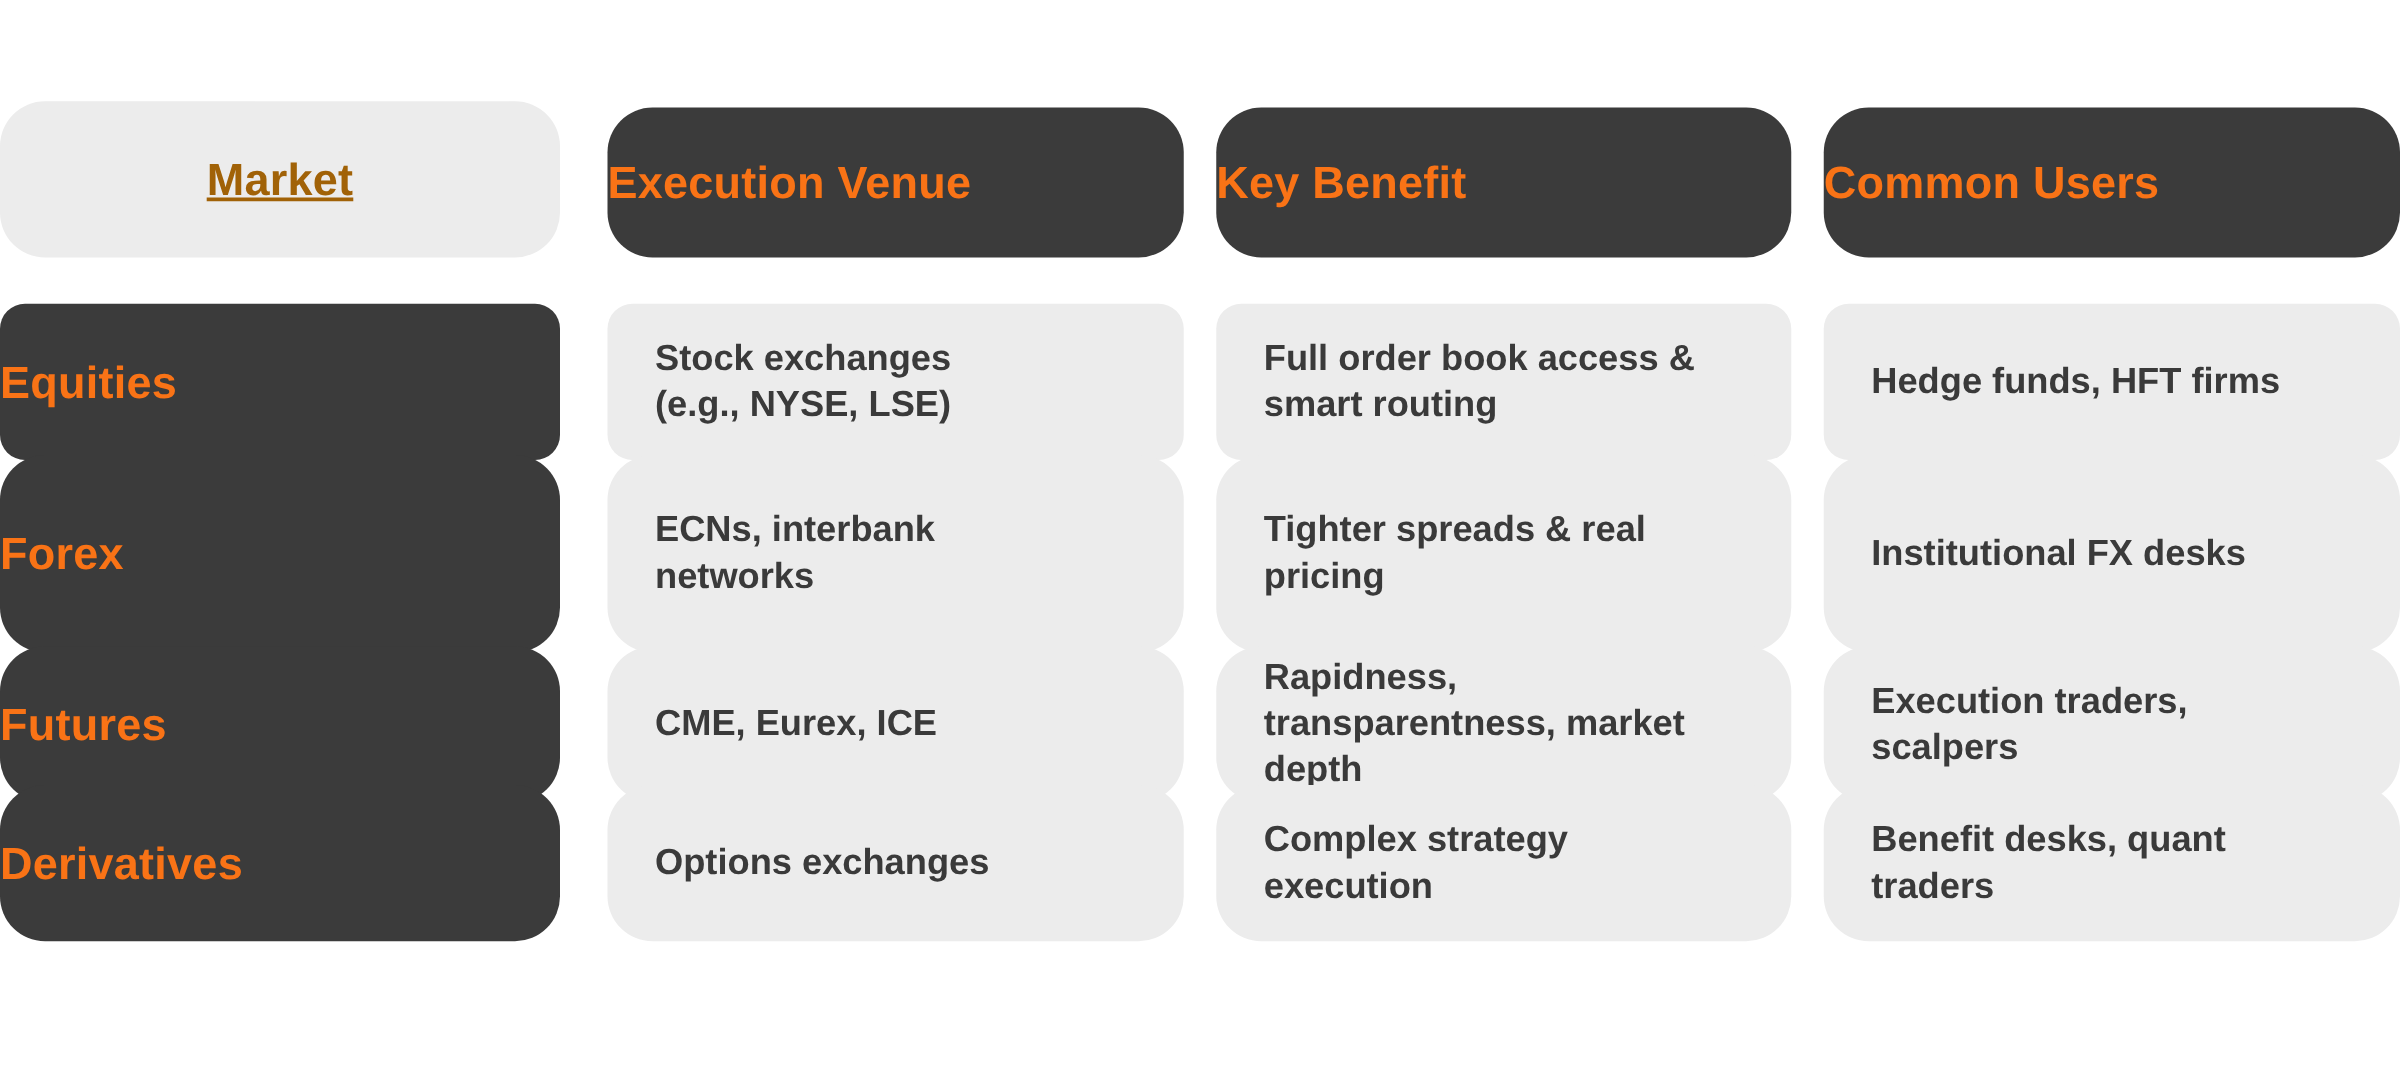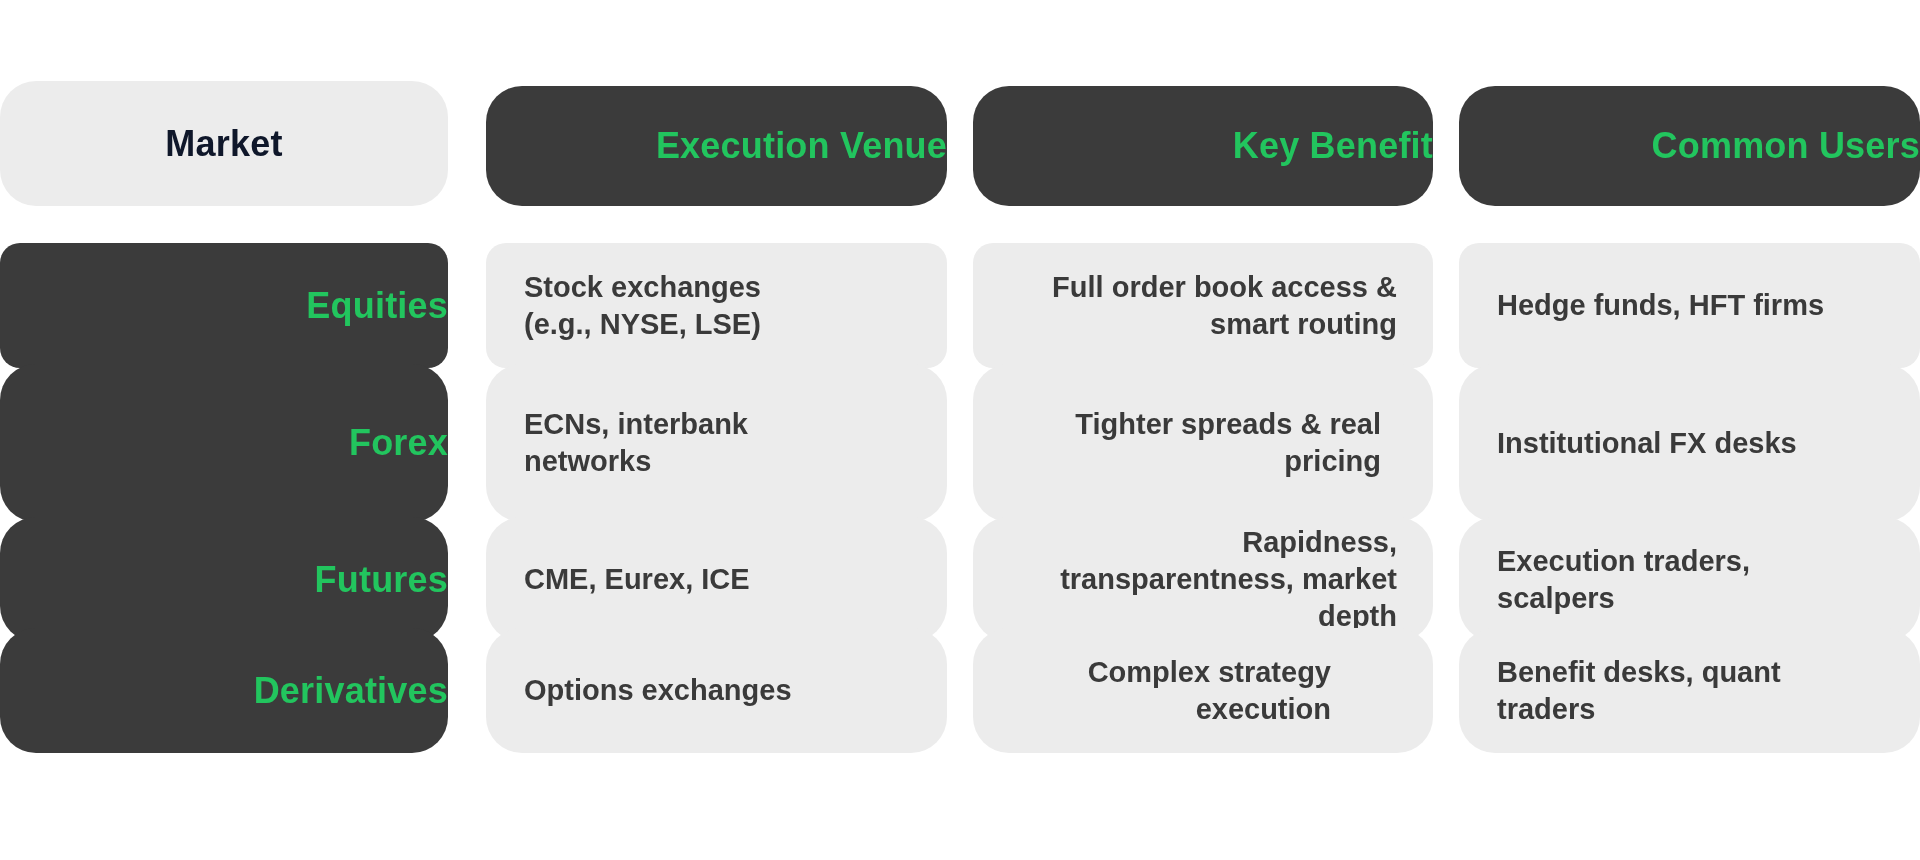--- a/index.html
+++ b/index.html
@@ -23,50 +23,51 @@
     }
     .cell {
       position: absolute;
       box-sizing: border-box;
       border-radius: 36px;
       display: flex;
       align-items: center;
     }
     .cell.dark {
       background: #3b3b3b;
-      color: #22c55e;
-      justify-content: flex-end;
+      color: #f97316;
+      justify-content: flex-start;
       text-align: center;
     }
     .cell.light {
       background: #ececec;
       color: #3a3a3a;
     }
     .cell.corner {
       background: #ececec;
-      color: #0f172a;
+      color: #a16207;
       justify-content: center;
       text-align: center;
+      text-decoration: underline;
     }
     .heading {
       font-size: 36px;
       font-weight: 700;
       letter-spacing: 0.2px;
     }
     .body-text {
       font-size: 29px;
       font-weight: 700;
       line-height: 37px;
       padding: 0 36px 0 38px;
       color: #3a3a3a;
     }
     
     .c0 { left: 0px;    width: 448px; }
     .c1 { left: 486px;  width: 461px; }
-    .c2 { left: 973px;  width: 460px; text-align: right; }
+    .c2 { left: 973px;  width: 460px; }
     .c3 { left: 1459px; width: 461px; }
     
     .rh-corner { top: 81px; height: 125px; }
     .rh { top: 86px; height: 120px; }
     .r0 { top: 243px; height: 125px; border-radius: 20px; }
     .r1 { top: 364px; height: 158px; }
     .r2 { top: 517px; height: 125px; }
     .r3 { top: 628px; height: 125px; }
   </style>
 </head>

